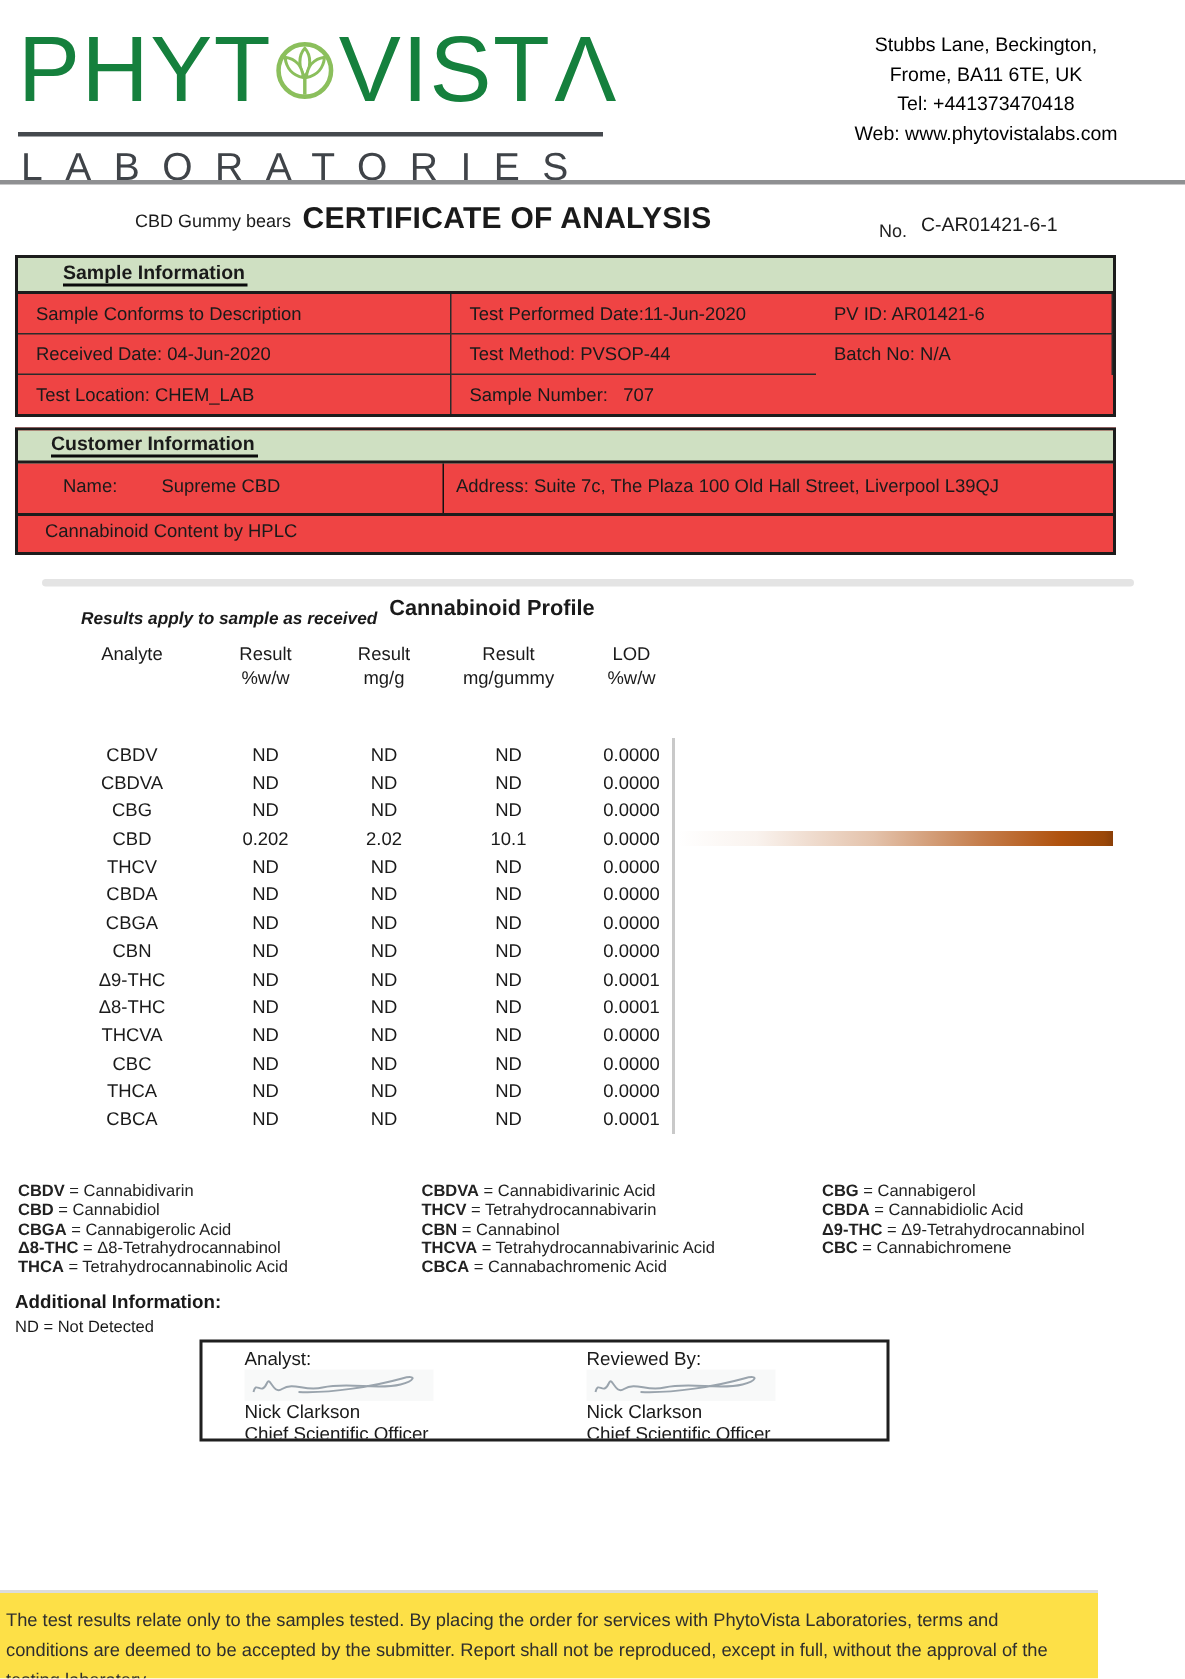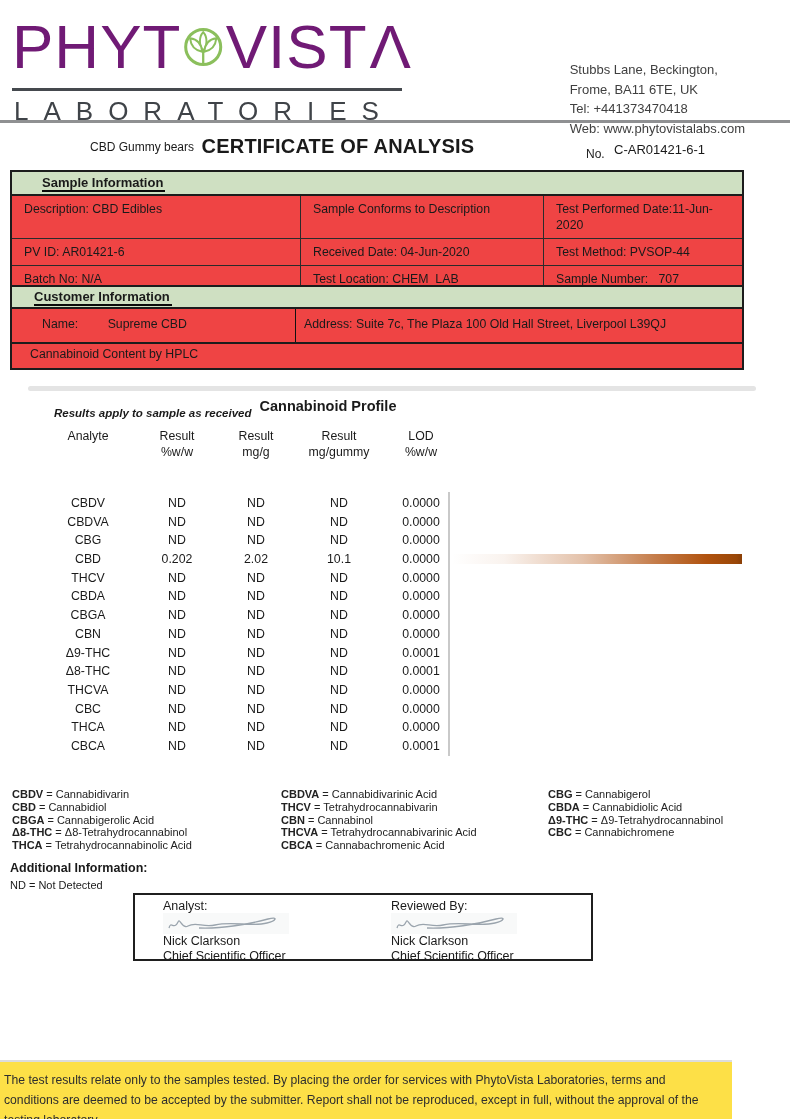--- a/index.html
+++ b/index.html
@@ -1,26 +1,26 @@
 <!DOCTYPE html>
 <html><head>
 <meta charset="utf-8">
 <style>
   html,body{margin:0;padding:0;background:#fff;}
   .page{position:relative;width:790px;height:1119px;background:#fff;overflow:hidden;
         font-family:"Liberation Sans",sans-serif;color:#1a1a1a;}
   
   .logo{position:absolute;left:12px;top:8px;width:400px;}
-  .logo-main{display:flex;align-items:center;color:#701a75;font-size:62px;line-height:1;
+  .logo-main{display:flex;align-items:center;color:#15803d;font-size:62px;line-height:1;
              letter-spacing:1px;font-weight:400;height:78px;}
   .logo-main .lam{margin-left:2px;}
   .leaf-o{margin:0 2px;}
   .logo-line{border-top:3px solid #45494e;width:390px;margin-top:2px;}
   .logo-sub{font-size:26px;color:#3f4348;letter-spacing:15px;margin-top:5px;white-space:nowrap;padding-left:2px;}
-  .address{position:absolute;right:45px;top:20px;text-align:left;font-size:13px;line-height:19.5px;color:#404040;margin-top:40px;}
+  .address{position:absolute;right:45px;top:20px;text-align:center;font-size:13px;line-height:19.5px;color:#000000;}
   .head-divider{position:absolute;left:0;top:120px;width:790px;border-top:3px solid #8f9092;}
   
   .product-label{position:absolute;left:90px;top:140px;font-size:12px;}
   .doc-title{position:absolute;left:0;top:135px;width:676px;text-align:center;
              font-size:20px;font-weight:bold;letter-spacing:.2px;}
   .no-label{position:absolute;left:586px;top:147px;font-size:12px;color:#222;}
   .no-value{position:absolute;left:614px;top:142px;font-size:13px;}
   
   .info-box{position:absolute;left:10px;width:734px;border:2px solid #1c1c1c;background:#ef4444;box-sizing:border-box;}
   .green-bar{background:#cfe0c2;border-bottom:2px solid #1c1c1c;padding:1px 0 3px 30px;}
@@ -98,21 +98,20 @@
   <div class="product-label">CBD Gummy bears</div>
   <div class="doc-title">CERTIFICATE OF ANALYSIS</div>
   <div class="no-label">No.</div>
   <div class="no-value">C-AR01421-6-1</div>
 
   <div class="info-box" style="top:170px;">
     <div class="green-bar">
       <span>Sample Information</span>
     </div>
     <div class="si-grid">
-      <div class="si-cell br bb">Description: CBD Edibles</div>
       <div class="si-cell br bb">Sample Conforms to Description</div>
       <div class="si-cell bb">Test Performed Date:11-Jun-2020</div>
       <div class="si-cell br bb">PV ID: AR01421-6</div>
       <div class="si-cell br bb">Received Date: 04-Jun-2020</div>
       <div class="si-cell bb">Test Method: PVSOP-44</div>
       <div class="si-cell br">Batch No: N/A</div>
       <div class="si-cell br">Test Location: CHEM_LAB</div>
       <div class="si-cell">Sample Number:   707</div>
     </div>
   </div>

